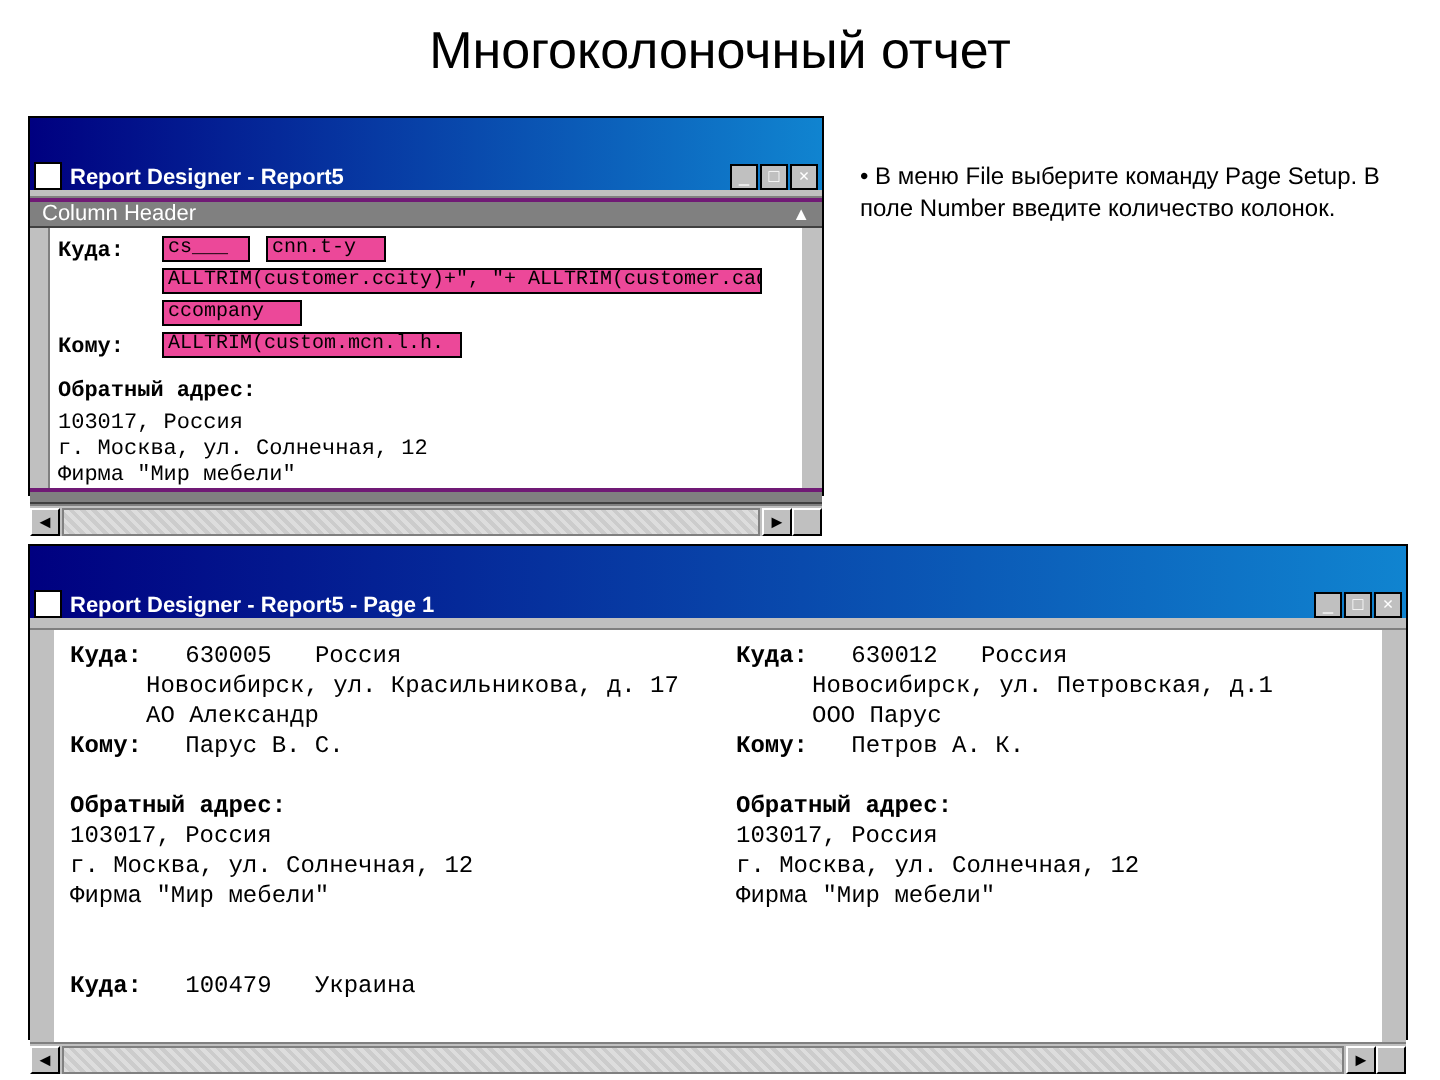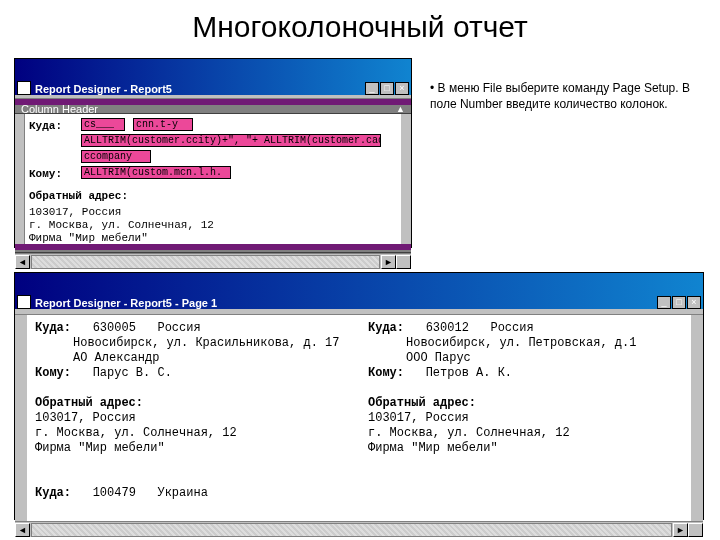--- a/index.html
+++ b/index.html
@@ -7,21 +7,21 @@
     margin: 0;
     padding: 0;
     width: 720px;
     height: 540px;
     background: #fff;
     font-family: Arial, sans-serif;
     position: relative;
     overflow: hidden;
   }
   .slide-title {
-    font-size: 30px;
+    font-size: 26px;
     text-align: center;
     padding: 10px 0 6px 0;
     color: #000;
   }
   .bullet {
     position: absolute;
     left: 430px;
     top: 80px;
     width: 270px;
     font-size: 12px;
@@ -65,21 +65,21 @@
     font-size: 9px; line-height: 10px;
     text-align: center;
     font-family: Arial;
     cursor: default;
   }
   .band {
     background: #808080;
     color: #fff;
     font-size: 11px;
     padding: 1px 6px;
-    border-top: 6px solid #701a75;
+    border-top: 2px solid #701a75;
     border-bottom: 1px solid #404040;
     display: flex; align-items: center;
     height: 15px;
   }
   .band .arrow {
     margin-left: auto;
     font-size: 9px;
   }
   .design-body {
     background: #fff;

